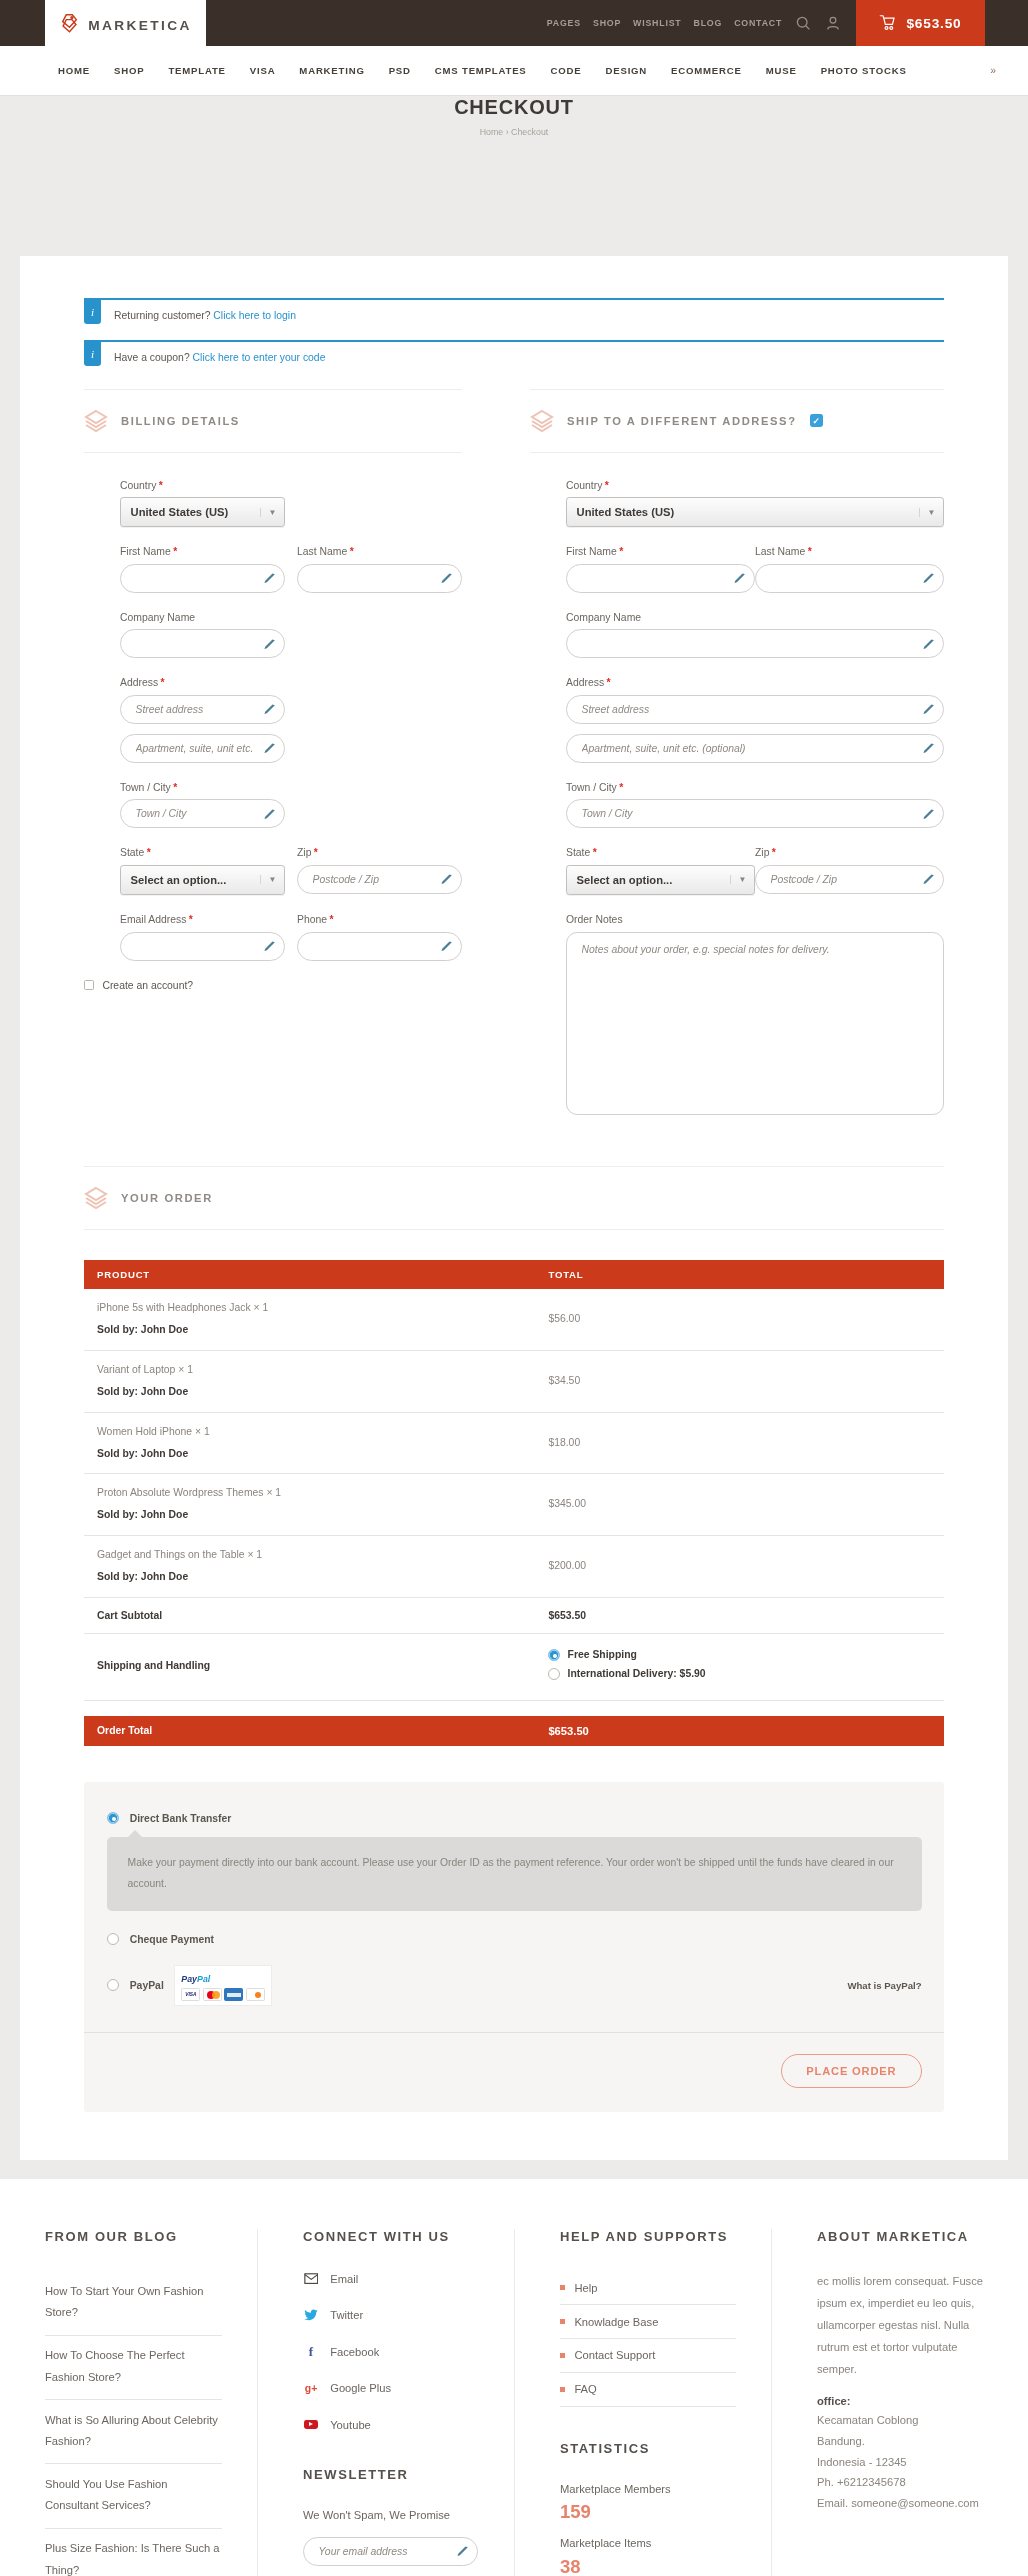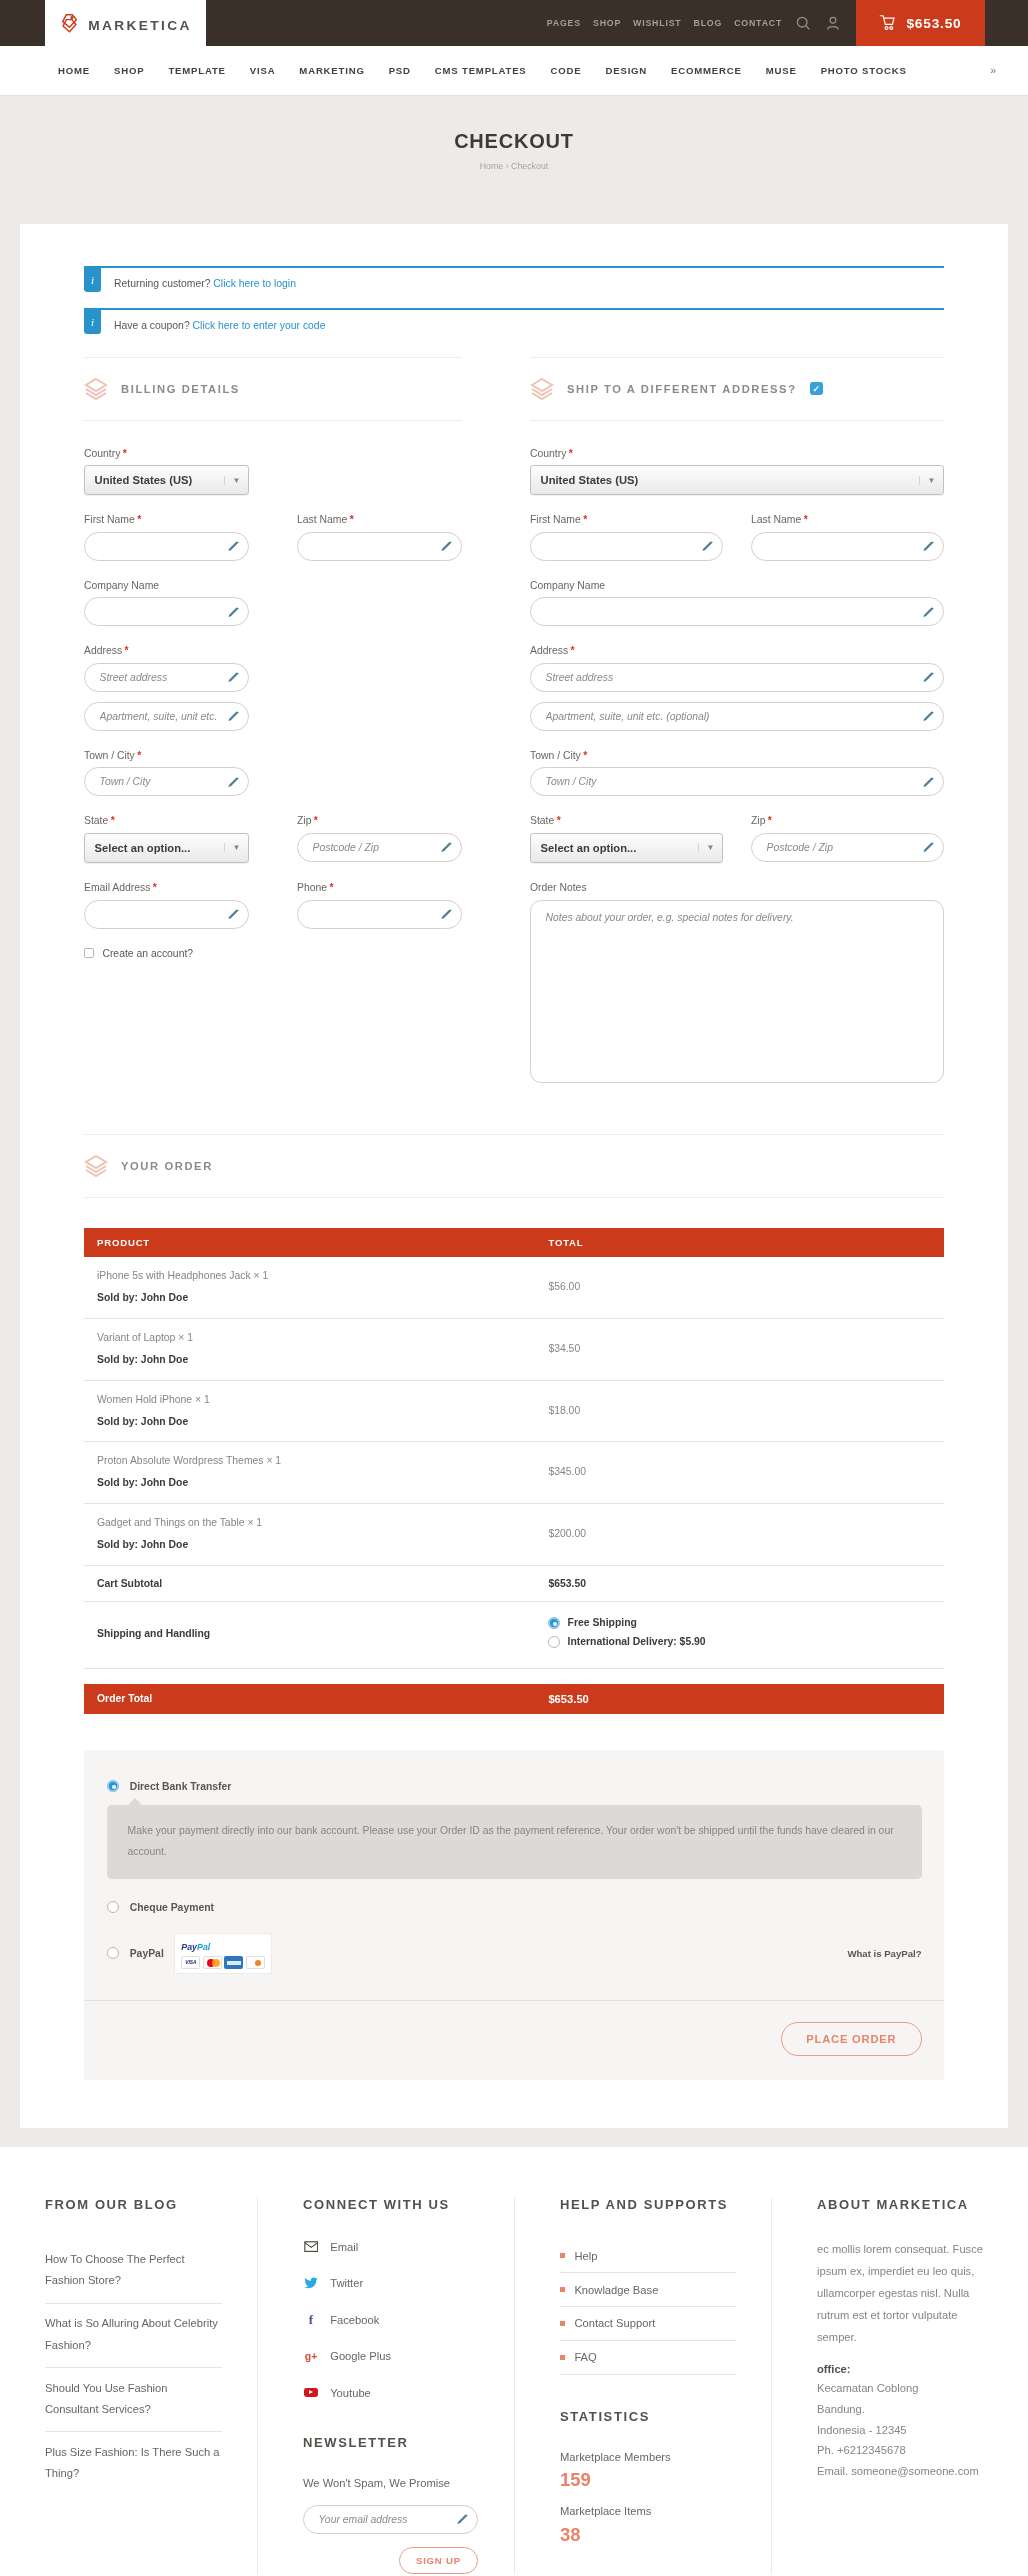--- a/index.html
+++ b/index.html
@@ -16,21 +16,21 @@
   .cart-amount { font-size:13.7px; font-weight:bold; letter-spacing:0.8px; }
   .hdr-end-spacer { width:43px; height:46px; background:#3b3029; }
 
   
   .sub-nav { height:50px; background:#ffffff; border-bottom:0.8px solid #e3e1df; display:flex; align-items:center; padding:0 32px 0 58px; }
   .sub-nav .items { display:flex; gap:24px; flex:1; }
   .sub-nav a { color:#45403b; font-size:9.6px; font-weight:bold; letter-spacing:0.8px; text-decoration:none; }
   .subnav-more { color:#8a6f5e; font-size:10.4px; }
 
   
-  .hero { height:128px; text-align:center; padding-top:34px; }
+  .hero { height:160px; text-align:center; }
   .hero h1 { font-size:20px; font-weight:bold; letter-spacing:0.8px; color:#3f3a36; }
   .breadcrumb { margin-top:8px; font-size:8.8px; color:#a8a29c; }
   .breadcrumb a { color:#a8a29c; text-decoration:none; }
 
   
   .card { background:#fff; margin:0 20px; padding:42px 64px 48px; }
 
   .notice { border-top:2.4px solid #2792cc; margin-bottom:16px; }
   .notice-inner { display:flex; align-items:center; gap:13px; }
   .i-tab { width:17px; height:24px; background:#2792cc; border-radius:0 0 3.2px 3.2px; color:#fff; font-family:"Liberation Serif", serif; font-style:italic; font-size:11.2px; display:flex; align-items:center; justify-content:center; }
@@ -38,21 +38,21 @@
   .notice-text a { color:#2792cc; text-decoration:none; }
 
   .form-cols { display:flex; justify-content:space-between; margin-top:22.5px; }
   .col-billing { width:378px; }
   .col-shipping { width:414px; }
 
   .section-head { border-top:0.8px solid #efedeb; border-bottom:0.8px solid #efedeb; padding:19px 0; display:flex; align-items:center; gap:13px; margin-bottom:27px; }
   .section-head .title { font-size:11.2px; font-weight:bold; letter-spacing:1.6px; color:#8f8a85; }
   .layers-ic { width:24px; height:24px; }
 
-  .fgroup { margin-bottom:19px; }
+  .fgroup { margin-bottom:19px;margin-left:36px; }
   .flabel { font-size:10.4px; color:#6b655f; margin-bottom:6.4px; display:block; }
   .req { color:#e02b20; font-weight:bold; margin-left:2.4px; }
   .pill-input { position:relative; height:29px; border:0.8px solid #d2d0ce; border-radius:14.5px; background:#fff; display:flex; align-items:center; padding:0 27px 0 14.5px; }
   .pill-input input { border:none; outline:none; width:100%; font-size:10.4px; color:#3f3a36; background:transparent; font-family:"Liberation Sans", sans-serif; }
   .pill-input input::placeholder { color:#8f8982; font-style:italic; }
   .pen { position:absolute; right:8px; top:6.4px; width:14.5px; height:14.5px; }
   .w205 { width:165px; } .w240 { width:193px; } .wfull { width:100%; }
   .two-col { display:flex; justify-content:space-between; }
   .stack > .pill-input { margin-bottom:10.4px; }
   .stack > .pill-input:last-child { margin-bottom:0; }
@@ -625,20 +625,21 @@
     <div class="place-order-wrap">
       <button class="btn-outline place-order">PLACE ORDER</button>
     </div>
   </div>
 </div>
 
 <div class="footer">
 
   <div class="fcol">
     <div class="fhead">FROM OUR BLOG</div>
+    <a href="#" class="blog-item">How To Start Your Own Fashion Store?</a>
     <a href="#" class="blog-item">How To Choose The Perfect Fashion Store?</a>
     <a href="#" class="blog-item">What is So Alluring About Celebrity Fashion?</a>
     <a href="#" class="blog-item">Should You Use Fashion Consultant Services?</a>
     <a href="#" class="blog-item">Plus Size Fashion: Is There Such a Thing?</a>
   </div>
 
   <div class="fcol">
     <div class="fhead">CONNECT WITH US</div>
     <div class="soc-row">
       <span class="soc-ic">

